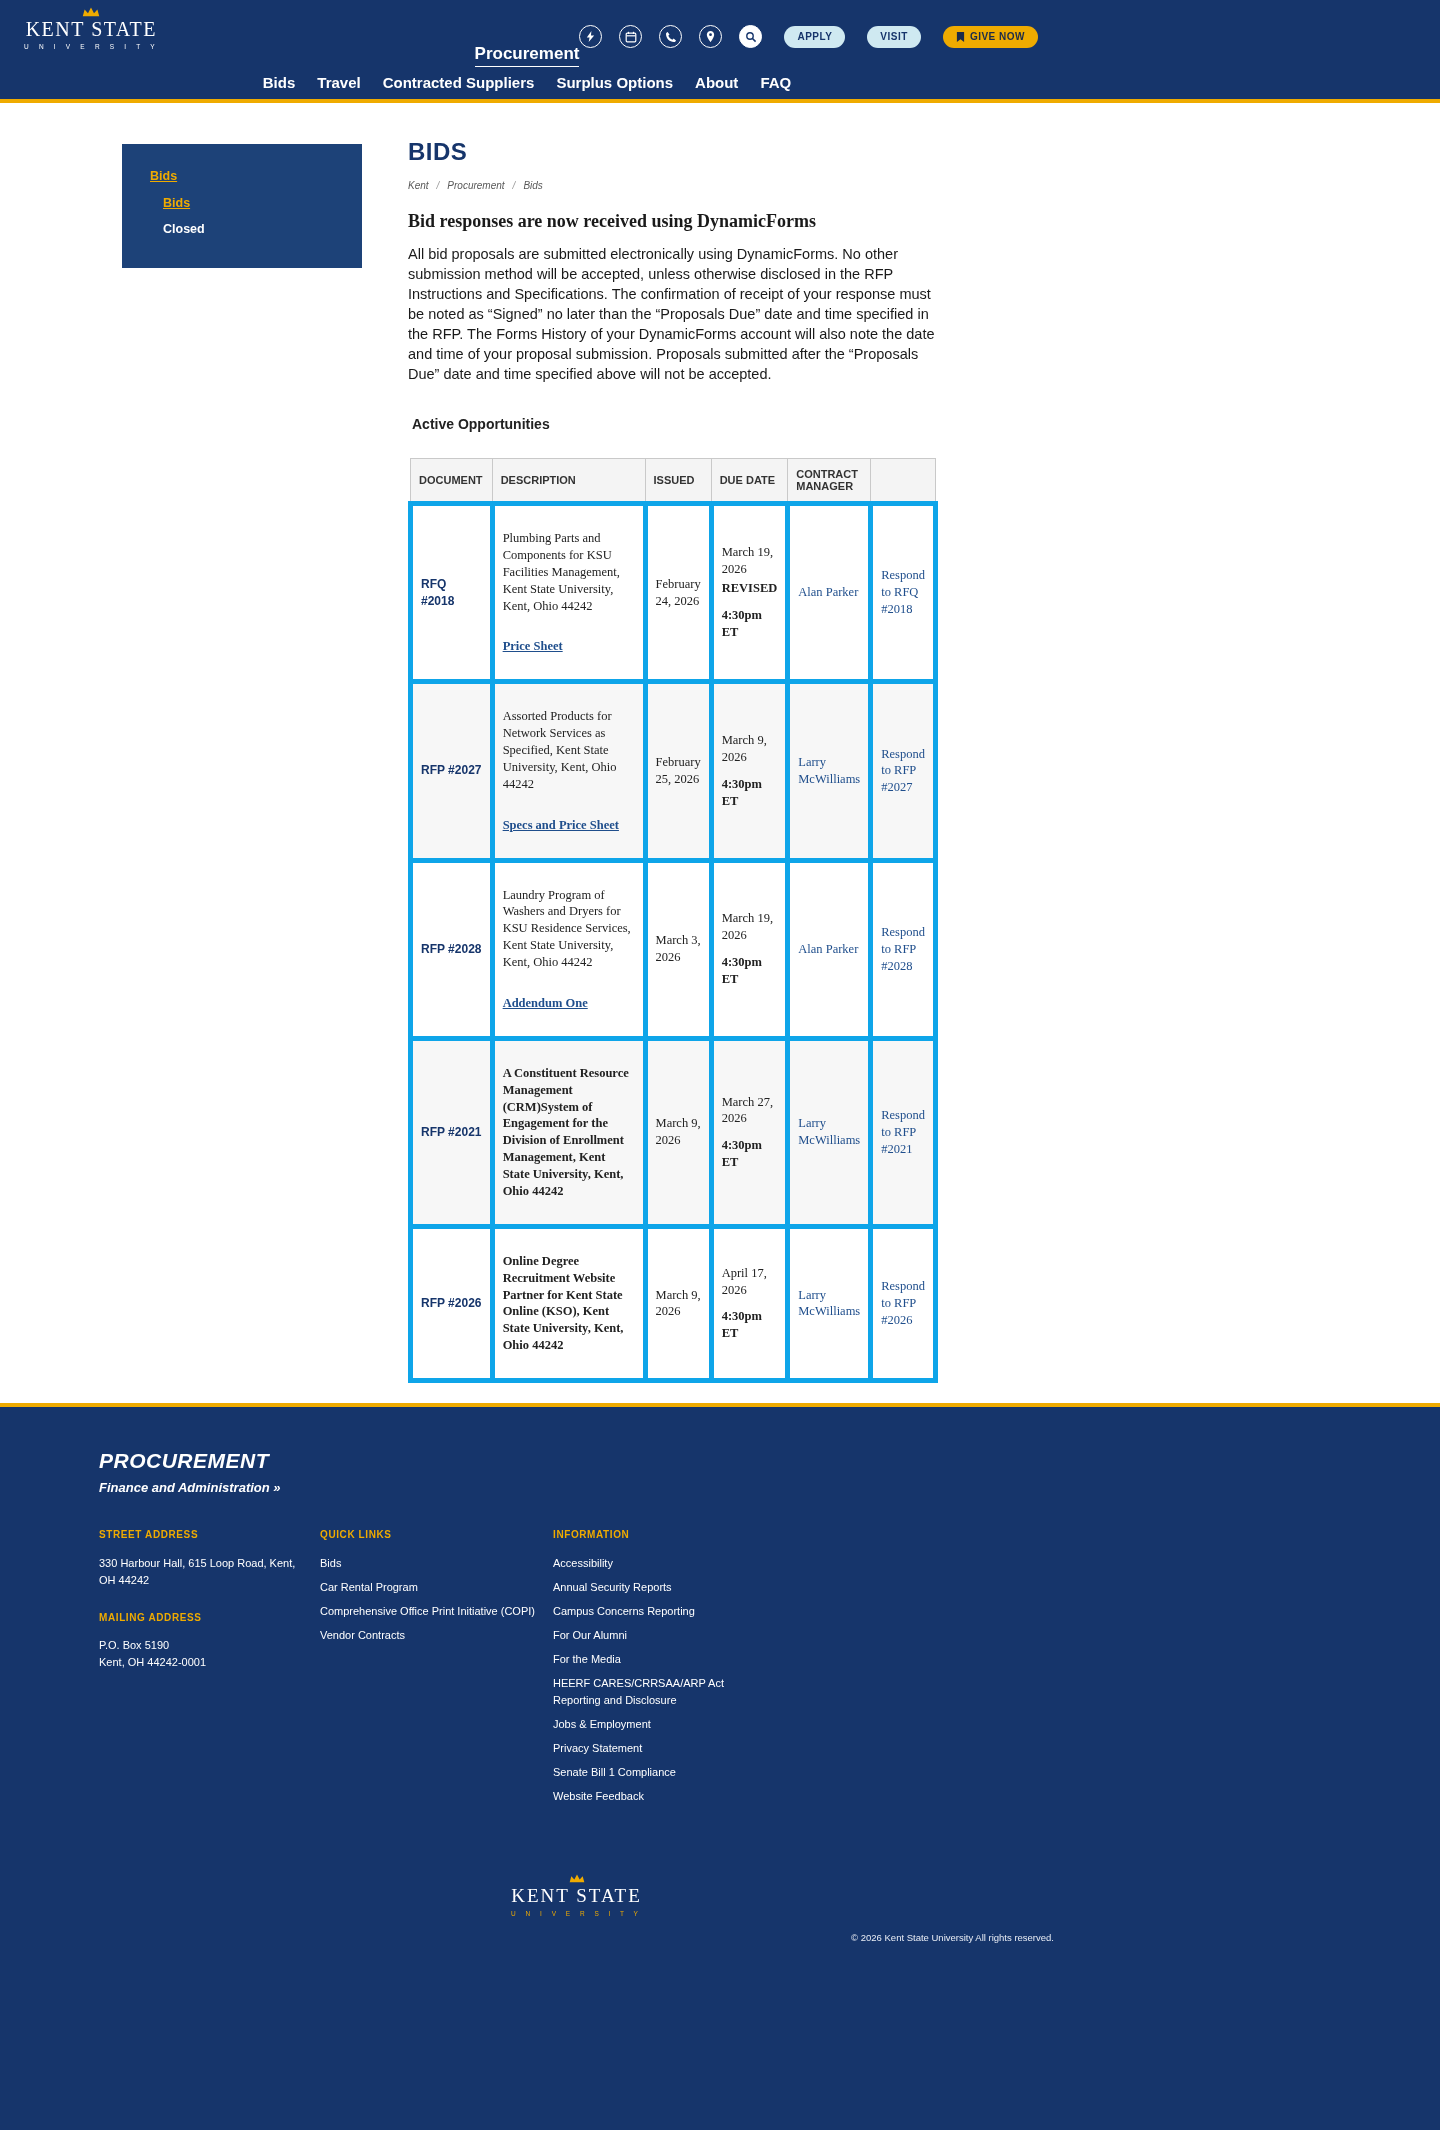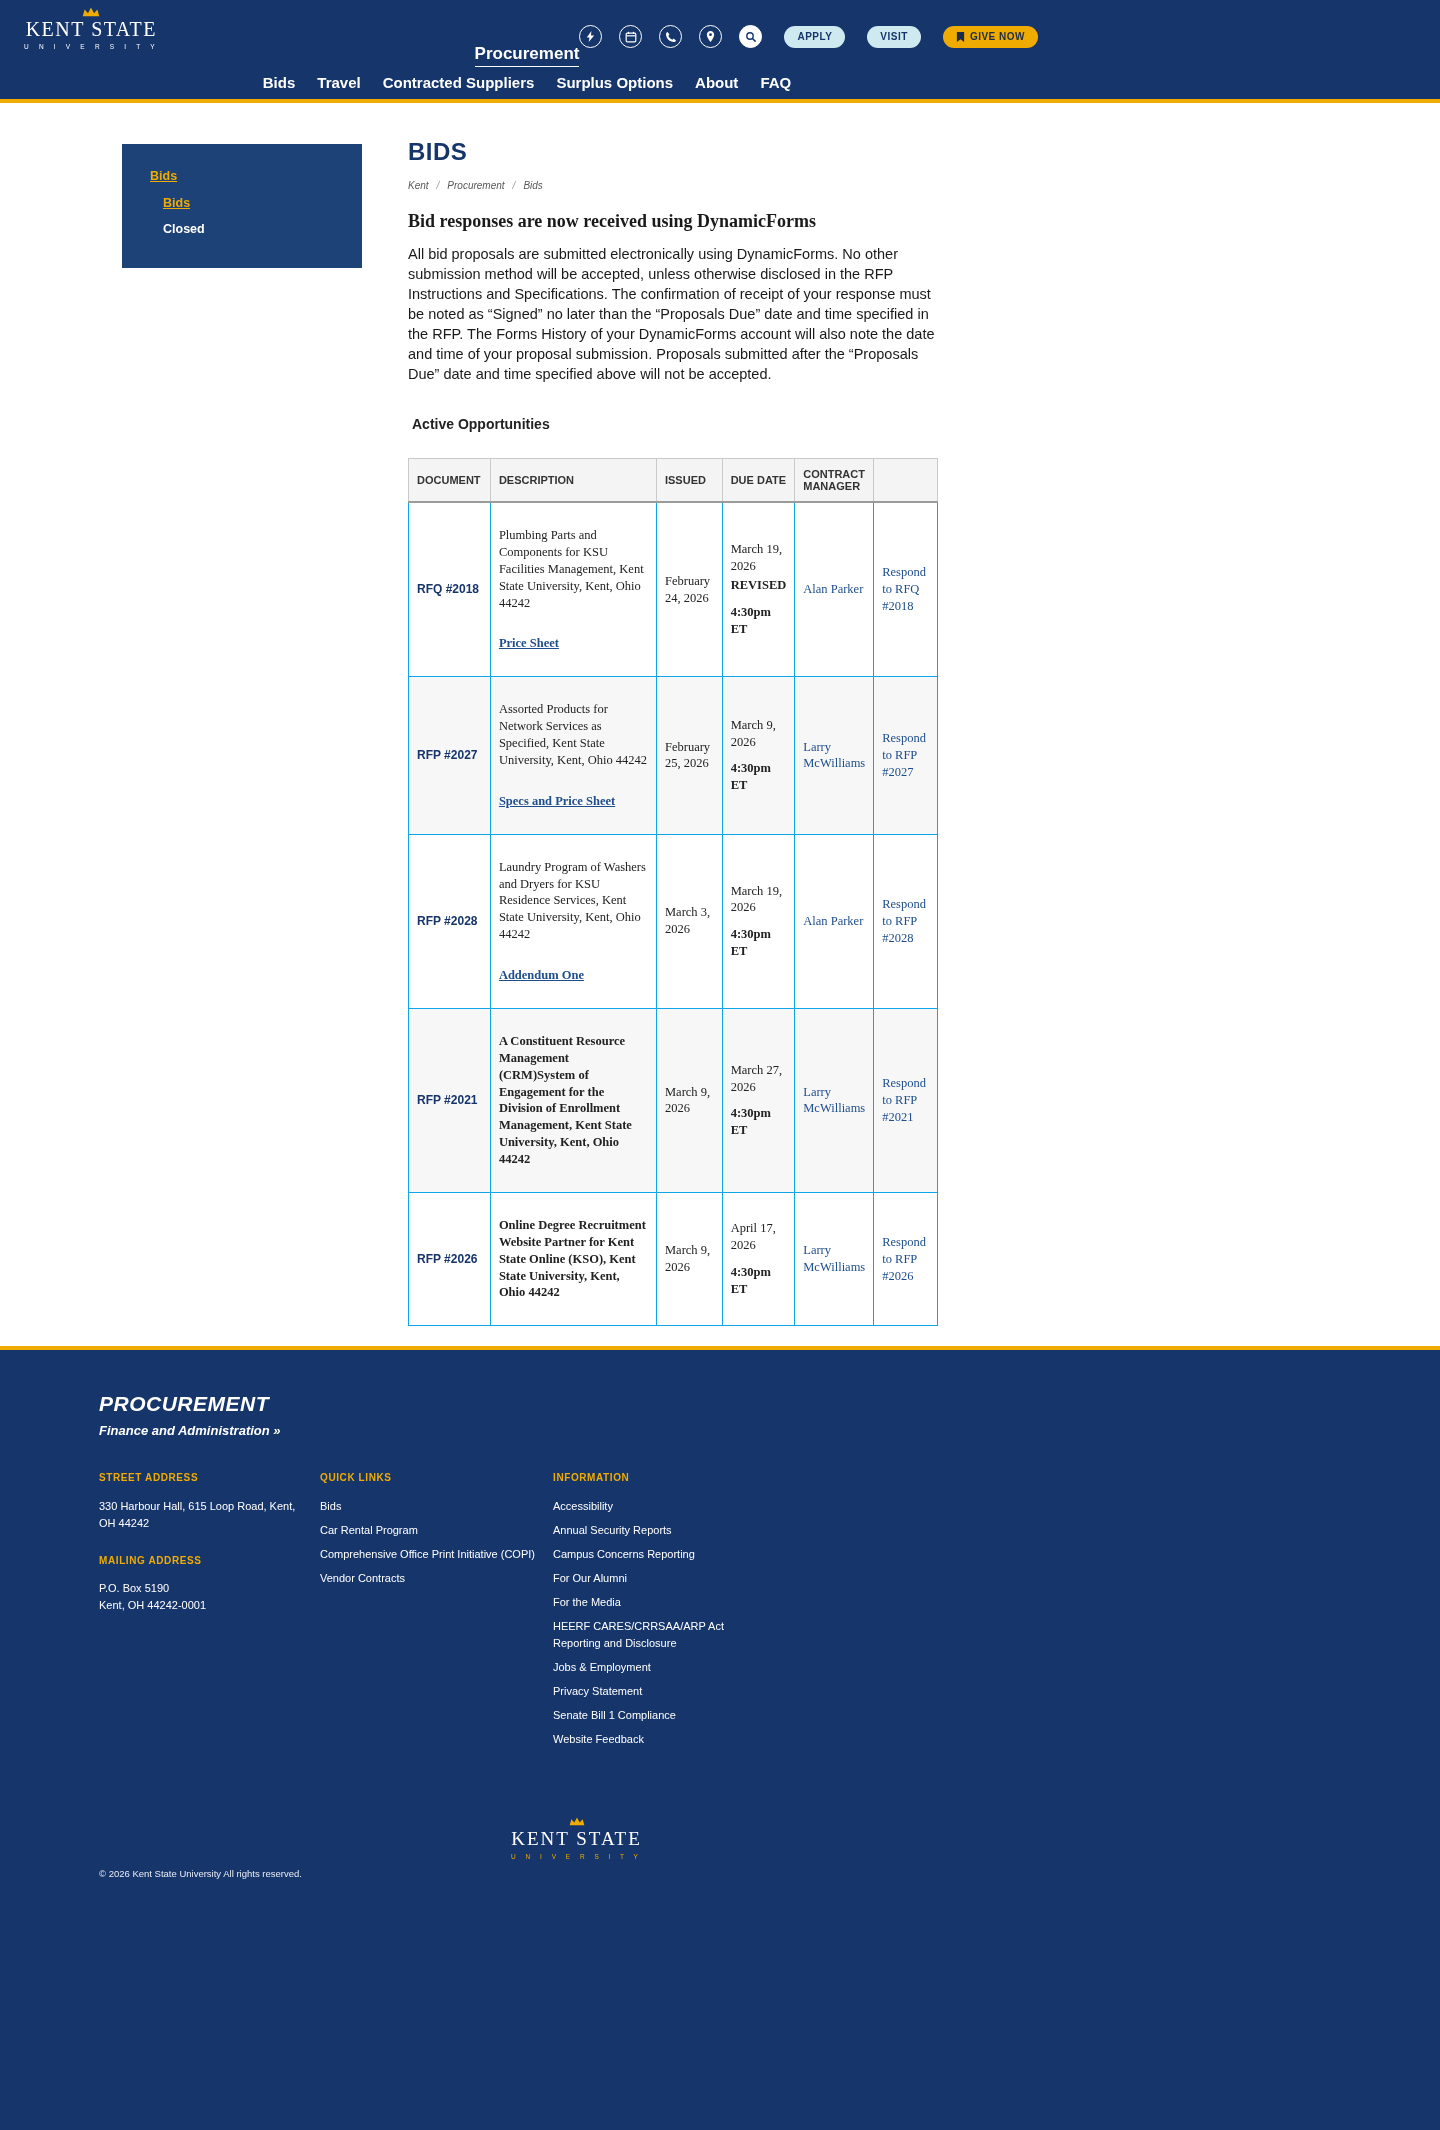--- a/index.html
+++ b/index.html
@@ -39,21 +39,21 @@
   .breadcrumb a { color:#595959; text-decoration:none; }
   .breadcrumb .sep { color:#9a9a9a; }
   .lead { margin-top:20px; font-family:"Liberation Serif",serif; font-weight:700; font-size:18px; color:#1a1a1a; }
   .body-text { margin-top:12px; font-family:Liberation Sans, sans-serif; font-size:14.5px; line-height:20px; color:#1a1a1a; }
   .section-heading { margin-top:32px; font-size:14px; font-weight:700; color:#222; padding-left:4px; }
 
   
   .bids-table { border-collapse:collapse; width:530px; margin-top:26px; font-family:"Liberation Serif",serif; }
   .bids-table th { font-family:"Liberation Sans",sans-serif; font-size:11px; font-weight:700; color:#333;
                    background:#f4f4f4; text-align:left; padding:9px 8px; border:1px solid #c9c9c9; border-bottom:2px solid #9b9b9b;margin-left:48px; }
-  .bids-table td { font-size:12.5px; color:#222; padding:24px 8px; border:1px solid #0ea5e9; vertical-align:middle; line-height:1.35; }
+  .bids-table td { font-size:12.5px; color:#222; padding:24px 8px; border:5px solid #0ea5e9; vertical-align:middle; line-height:1.35; }
   .bids-table tbody tr:nth-child(even) td { background:#f7f7f7; }
   .c-desc { vertical-align:top !important; }
   .c-doc a { font-family:"Liberation Sans",sans-serif; font-weight:700; font-size:12px; color:#16356b; text-decoration:none; }
   .desc-text.bold { font-weight:700; }
   .att-link { display:inline-block; margin-top:24px; font-weight:700; color:#1f4e8c; text-decoration:underline; }
   .att-link:empty, .revised:empty { display:none; }
   .revised { font-weight:700; margin-top:2px; }
   .due-time { font-weight:700; margin-top:10px; }
   .c-mgr a, .c-resp a { color:#1f4e8c; text-decoration:none; }
 
@@ -70,21 +70,21 @@
   .fcol.c2 { width:222px; }
   .fcol.c3 { width:233px; }
   .fcol.c4 { width:182px; }
   .fcol a { color:#fff; text-decoration:none; display:block; margin-bottom:7px; }
   .fcol a.nowrap { white-space:nowrap; }
   .f-addr { width:200px; }
   .f-logo { text-align:center; margin-top:62px; }
   .f-logo .crown { display:block; margin:0 auto 2px; }
   .f-logo-word { font-family:"Liberation Serif",serif; font-size:19px; letter-spacing:2px; color:#fff; }
   .f-logo-sub { font-size:6.5px; letter-spacing:4px; color:#efab00; margin-top:3px; }
-  .f-copy { text-align:left; font-size:9.5px; color:#e8ecf4; margin-top:8px; }
+  .f-copy { text-align:right; font-size:9.5px; color:#e8ecf4; margin-top:15px; }
 </style>
 </head>
 <body>
 
 <header class="site-header">
   <div class="container hdr-c">
     <a class="logo">
       <svg class="crown" width="18" height="10" viewBox="0 0 24 13">
           <path d="M1 12 L3.5 3 L8 8 L12 0.5 L16 8 L20.5 3 L23 12 Z" fill="#efab00"></path>
         </svg>

